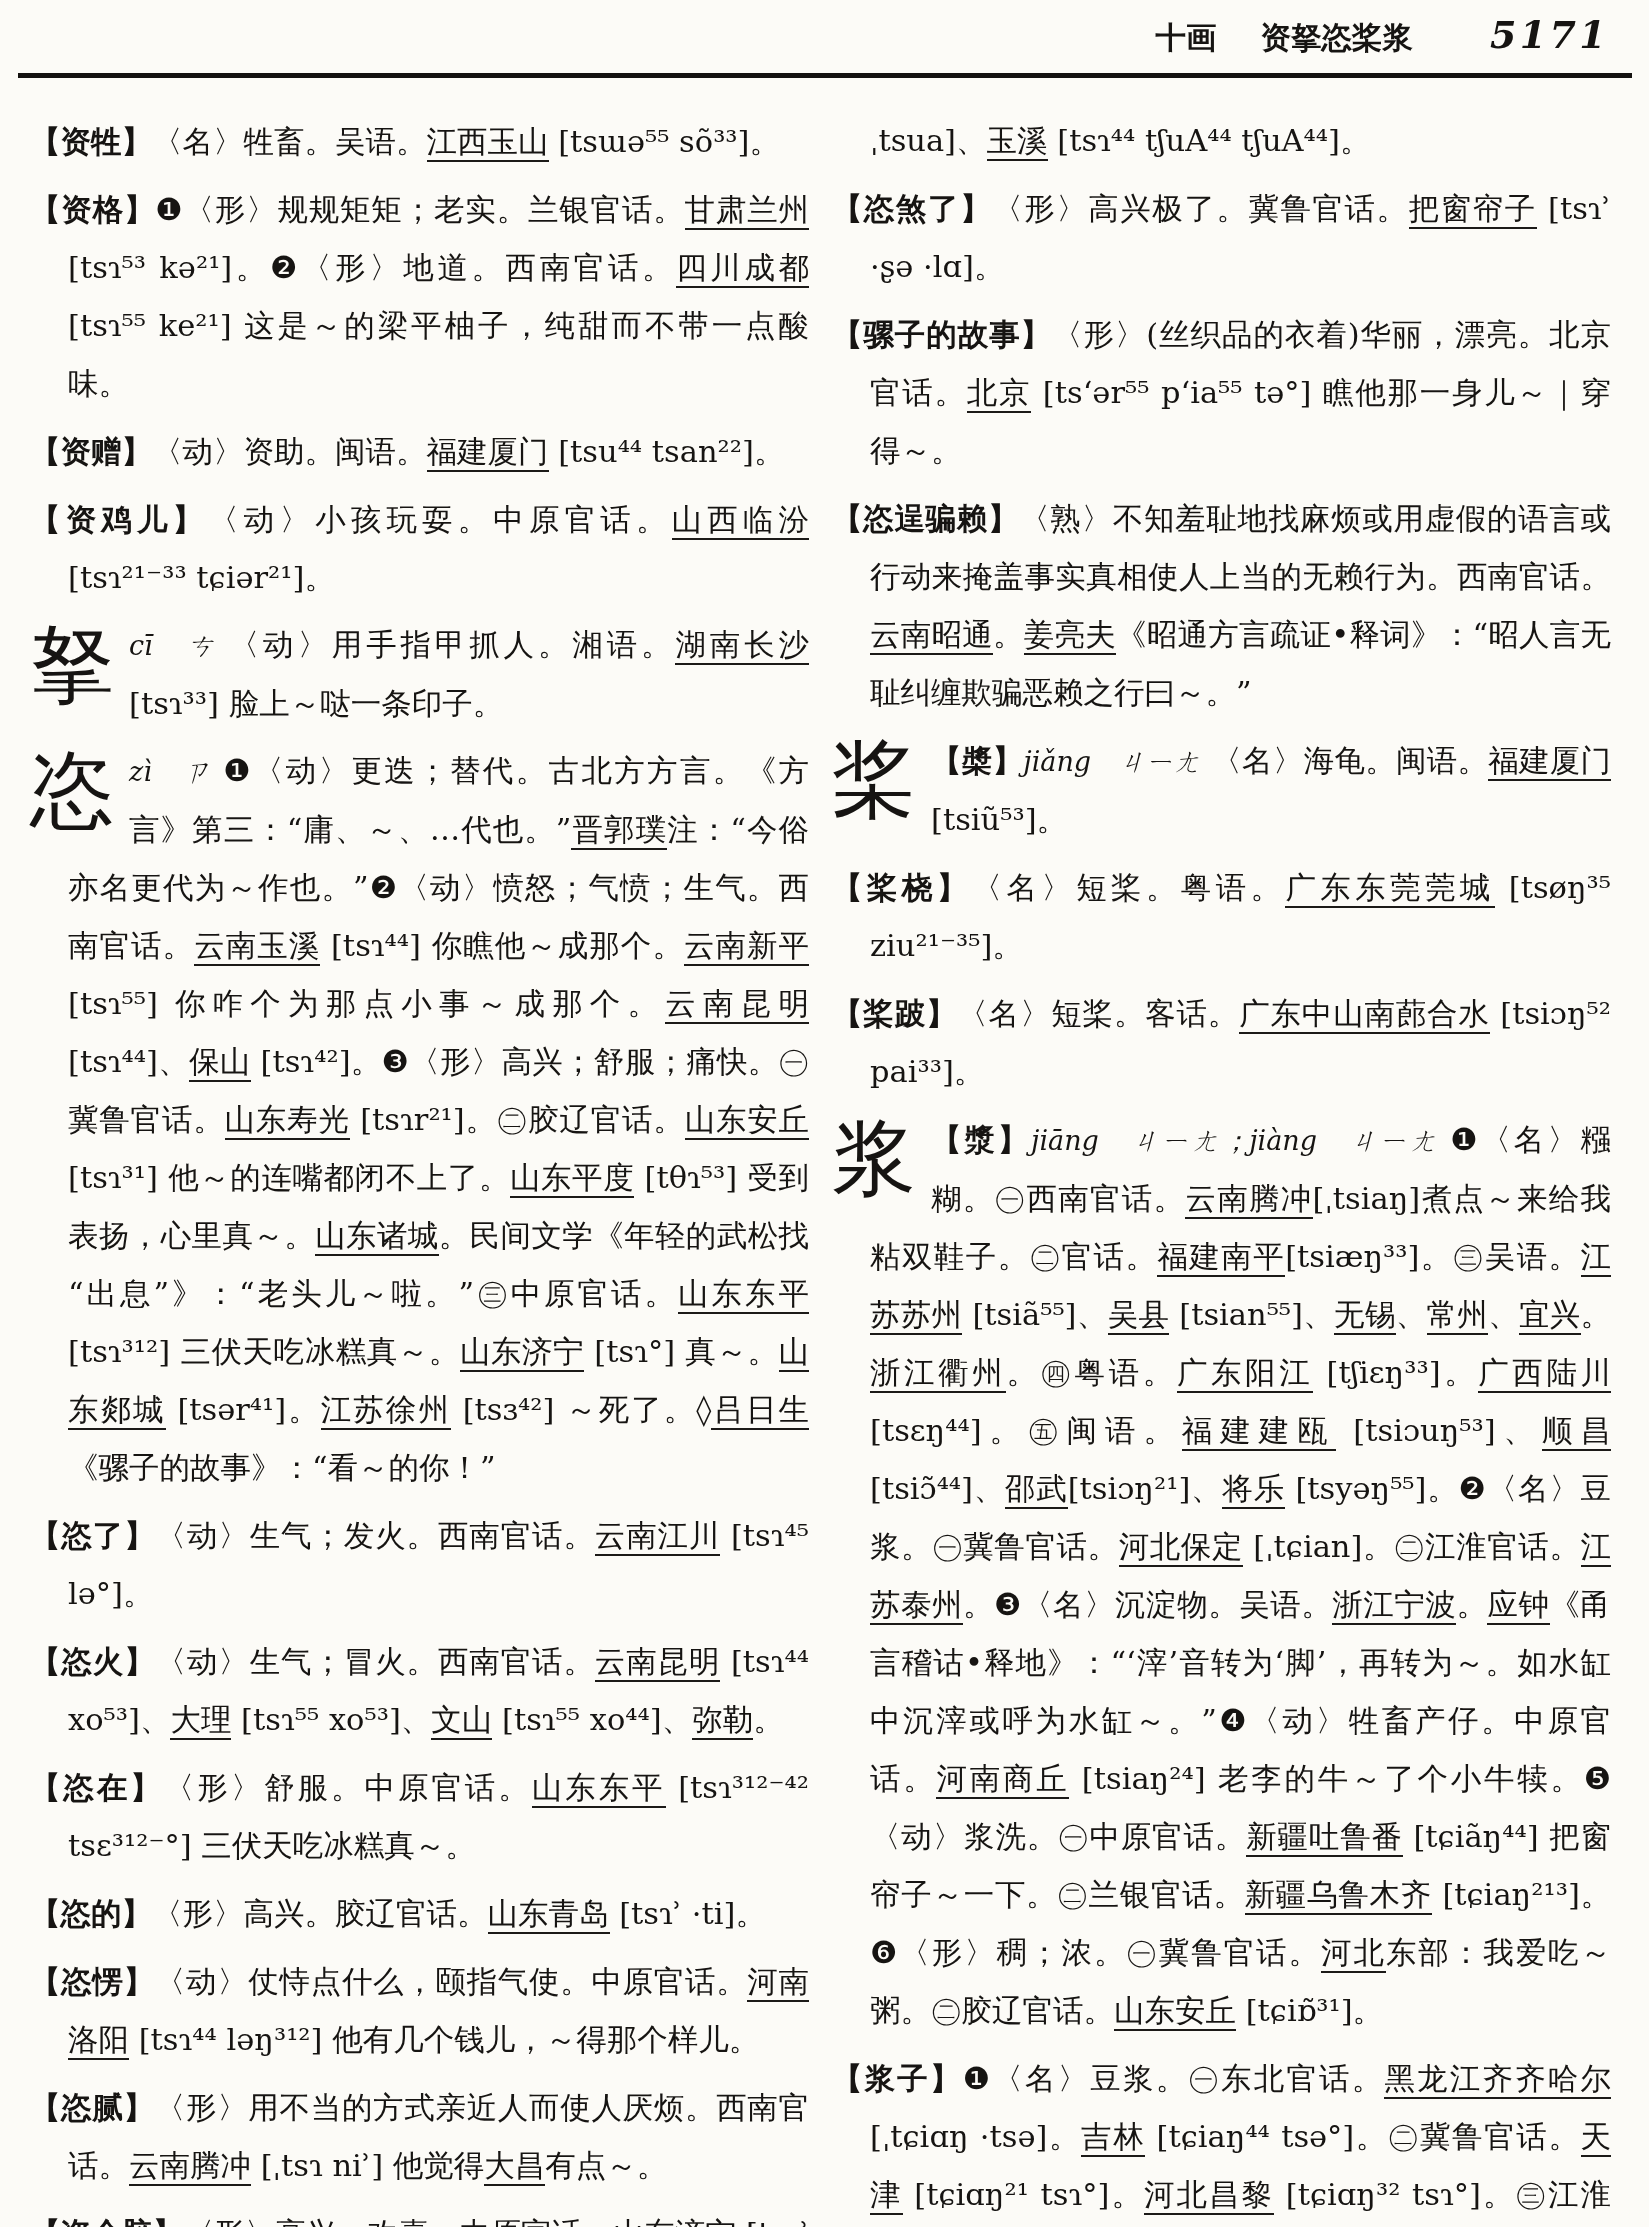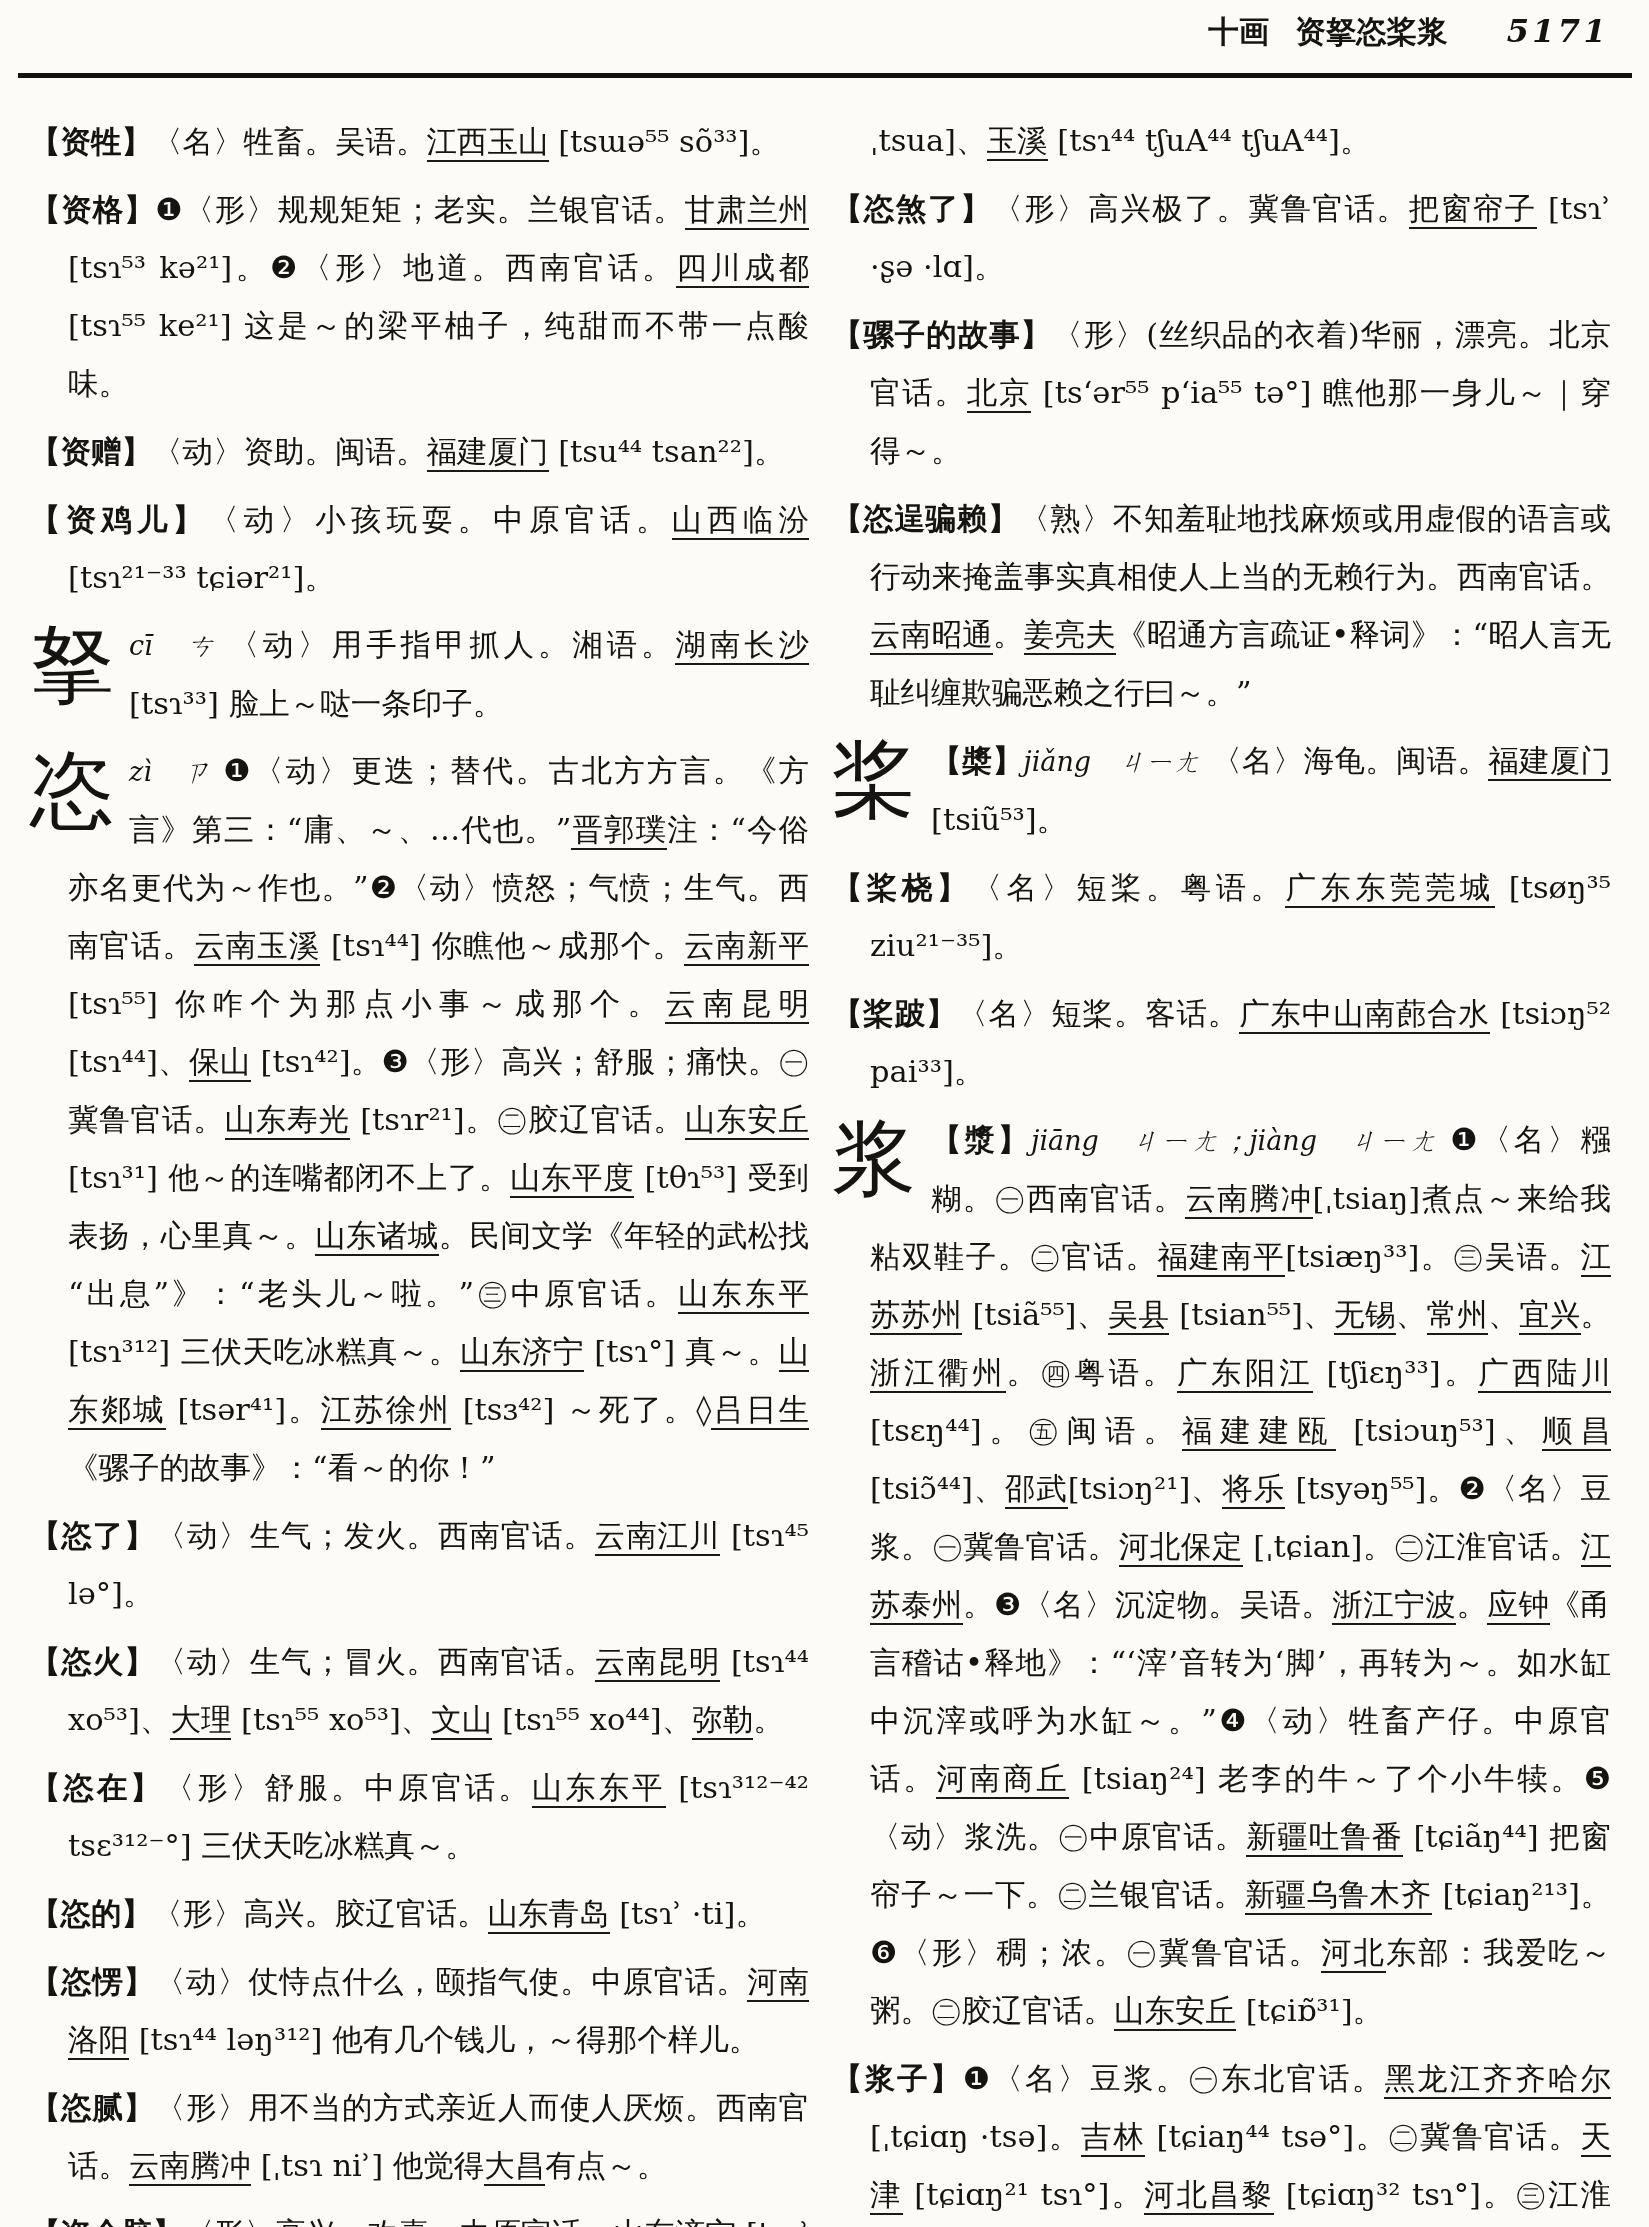--- a/index.html
+++ b/index.html
@@ -1,20 +1,20 @@
 <!DOCTYPE html>
 <html lang="zh" style="font-size:13.2px"><head>
 <meta charset="utf-8">
 <style>
   html,body{margin:0;padding:0;background:#e8e6e0;}
   .page{position:relative;width:1650px;height:2227px;background:#fcfbf7;color:#161412;
         font-family:"DejaVu Serif","Liberation Serif",serif;overflow:hidden;}
   .hdr{position:absolute;top:11.5px;left:0;width:1609px;display:flex;justify-content:flex-end;
-       align-items:baseline;gap:26px;font-size:30.5px;font-weight:700;}
-  .hdr .pgnum{font-style:italic;font-size:32px;letter-spacing:3.3px;margin-left:33px;}
+       align-items:baseline;gap:44px;font-size:30.5px;font-weight:700;}
+  .hdr .pgnum{font-style:italic;font-size:38px;letter-spacing:3.3px;margin-left:33px;}
   .rule{position:absolute;top:73px;left:18px;width:1614px;height:5px;background:#141210;}
   .columns{position:absolute;top:112px;left:30px;width:1600px;height:2130px;display:flex;gap:23px;}
   .col{width:779px;font-size:30.5px;line-height:58px;text-align:justify;text-justify:inter-ideograph;}
   .entry{padding-left:38px;text-indent:-38px;margin-bottom:9px;}
   .entry.cont{text-indent:0;margin-bottom:9px;}
   .entry.char{text-indent:0;margin-top:8.2px;margin-bottom:9px;}
   .head{font-weight:700;}
   .variant{font-weight:700;}
   .bigchar{float:left;font-size:84px;line-height:0.98;margin:6.6px 15px 0 -38px;font-weight:400;}
   .reading{font-size:27px;padding-right:10px;white-space:nowrap;font-style:italic;}

